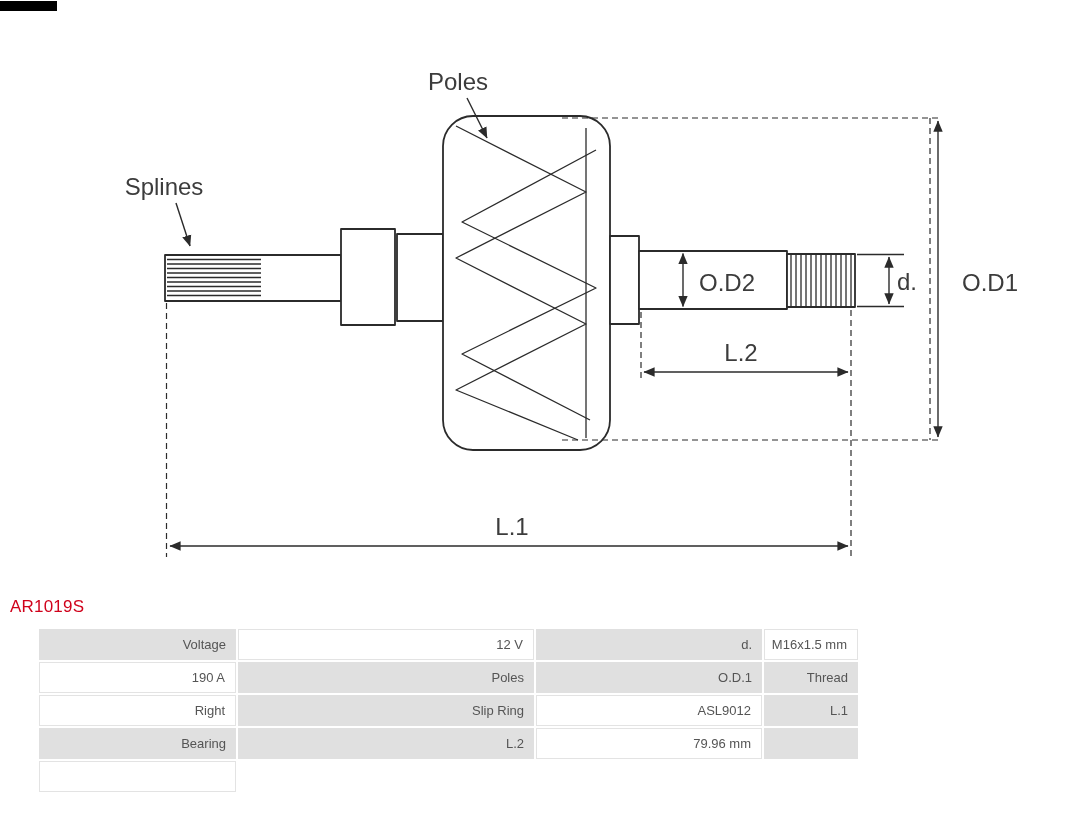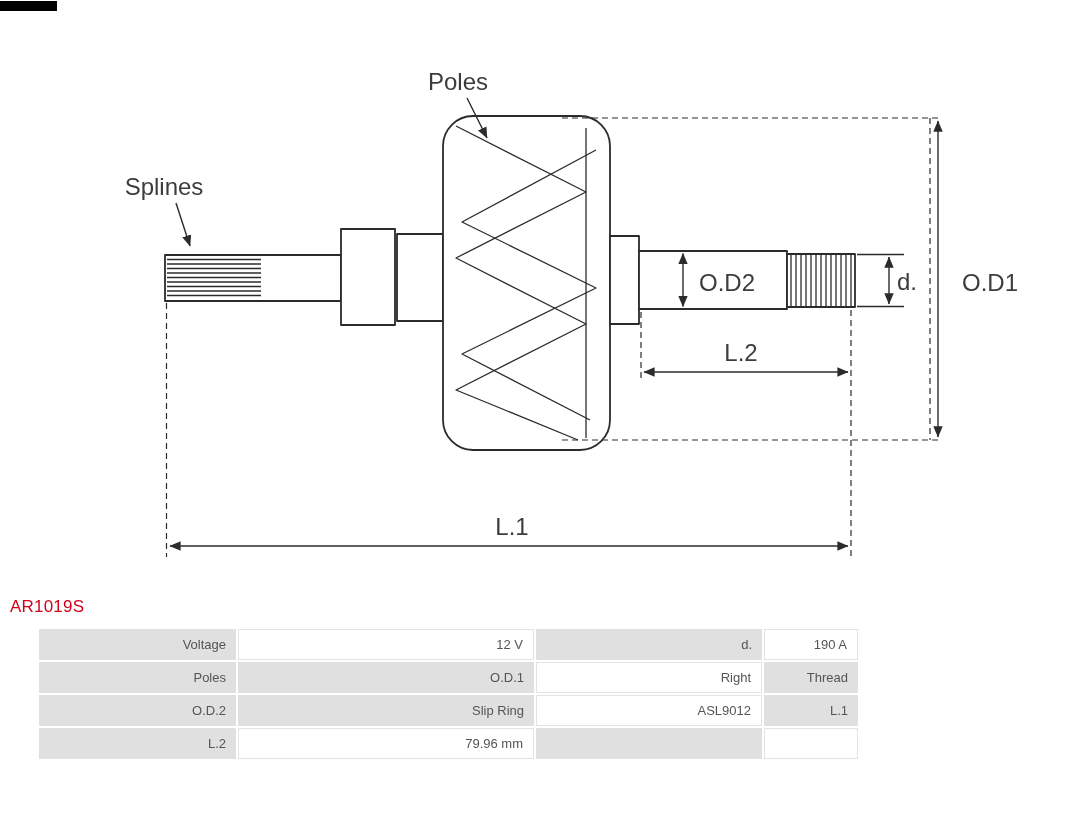--- a/index.html
+++ b/index.html
@@ -134,33 +134,34 @@
       <line class="dim" x1="176" y1="203" x2="190" y2="246" marker-end="url(#ah)"></line>
     </g>
   </svg>
 
   <div class="part-number">AR1019S</div>
 
   <div class="spec-table">
     <div class="cell label">Voltage</div>
     <div class="cell value">12 V</div>
     <div class="cell label">d.</div>
+    <div class="cell value">M16x1.5 mm</div>
 
     <div class="cell value">190 A</div>
     <div class="cell label">Poles</div>
 
     <div class="cell label">O.D.1</div>
+    <div class="cell label">Thread</div>
     <div class="cell value">Right</div>
-    <div class="cell label">Thread</div>
 
-    <div class="cell label">O.D.2</div>
     <div class="cell label">Slip Ring</div>
     <div class="cell value">ASL9012</div>
 
     <div class="cell label">L.1</div>
+    <div class="cell label">Bearing</div>
 
     <div class="cell label">L.2</div>
     <div class="cell value">79.96 mm</div>
     <div class="cell label"></div>
     <div class="cell value"></div>
   </div>
 
 </div>
 
 </body></html>

